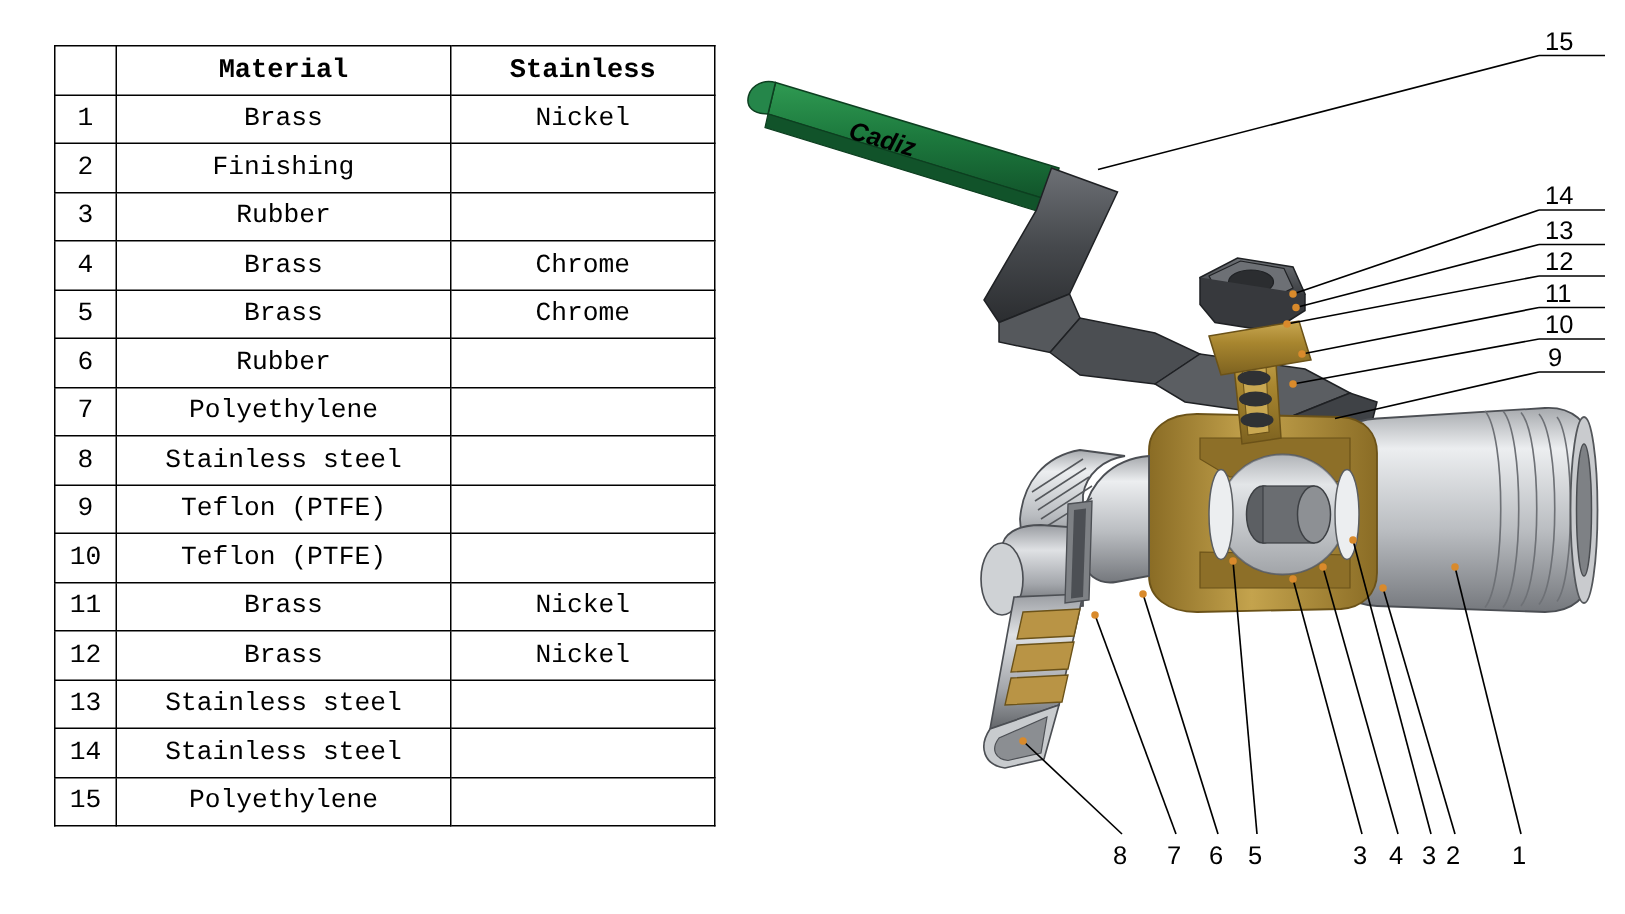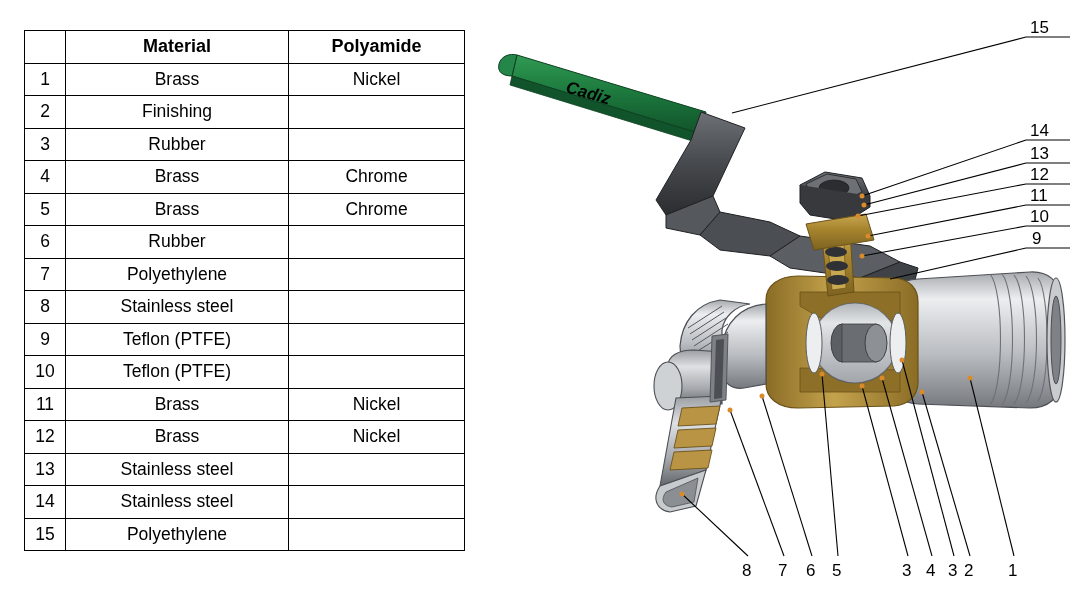--- a/index.html
+++ b/index.html
@@ -11,25 +11,26 @@
     width: 1083px;
     height: 609px;
     position: relative;
     font-family: "Liberation Sans", sans-serif;
     overflow: hidden;
   }
 
   
   #parts-table {
     position: absolute;
-    left: 24px;
+    left: 36px;
     top: 30px;
     width: 437px;
     border-collapse: collapse;
     table-layout: fixed;
+    font-family: Liberation Mono, monospace;
   }
   #parts-table td, #parts-table th {
     border: 1px solid #000;
     height: 31.5px;
     padding: 0;
     font-size: 17.5px;
     font-weight: normal;
     text-align: center;
     vertical-align: middle;
     color: #000;
@@ -66,21 +67,21 @@
   }
 </style>
 </head>
 <body>
 
 <table id="parts-table">
   <thead>
     <tr>
       <th class="col-idx"></th>
       <th class="col-mat">Material</th>
-      <th class="col-fin">Polyamide</th>
+      <th class="col-fin">Stainless</th>
     </tr>
   </thead>
   <tbody id="table-body">
     <tr>
       <td class="col-idx">1</td>
       <td class="col-mat">Brass</td>
       <td class="col-fin">Nickel</td>
     </tr>
     <tr>
       <td class="col-idx">2</td>

